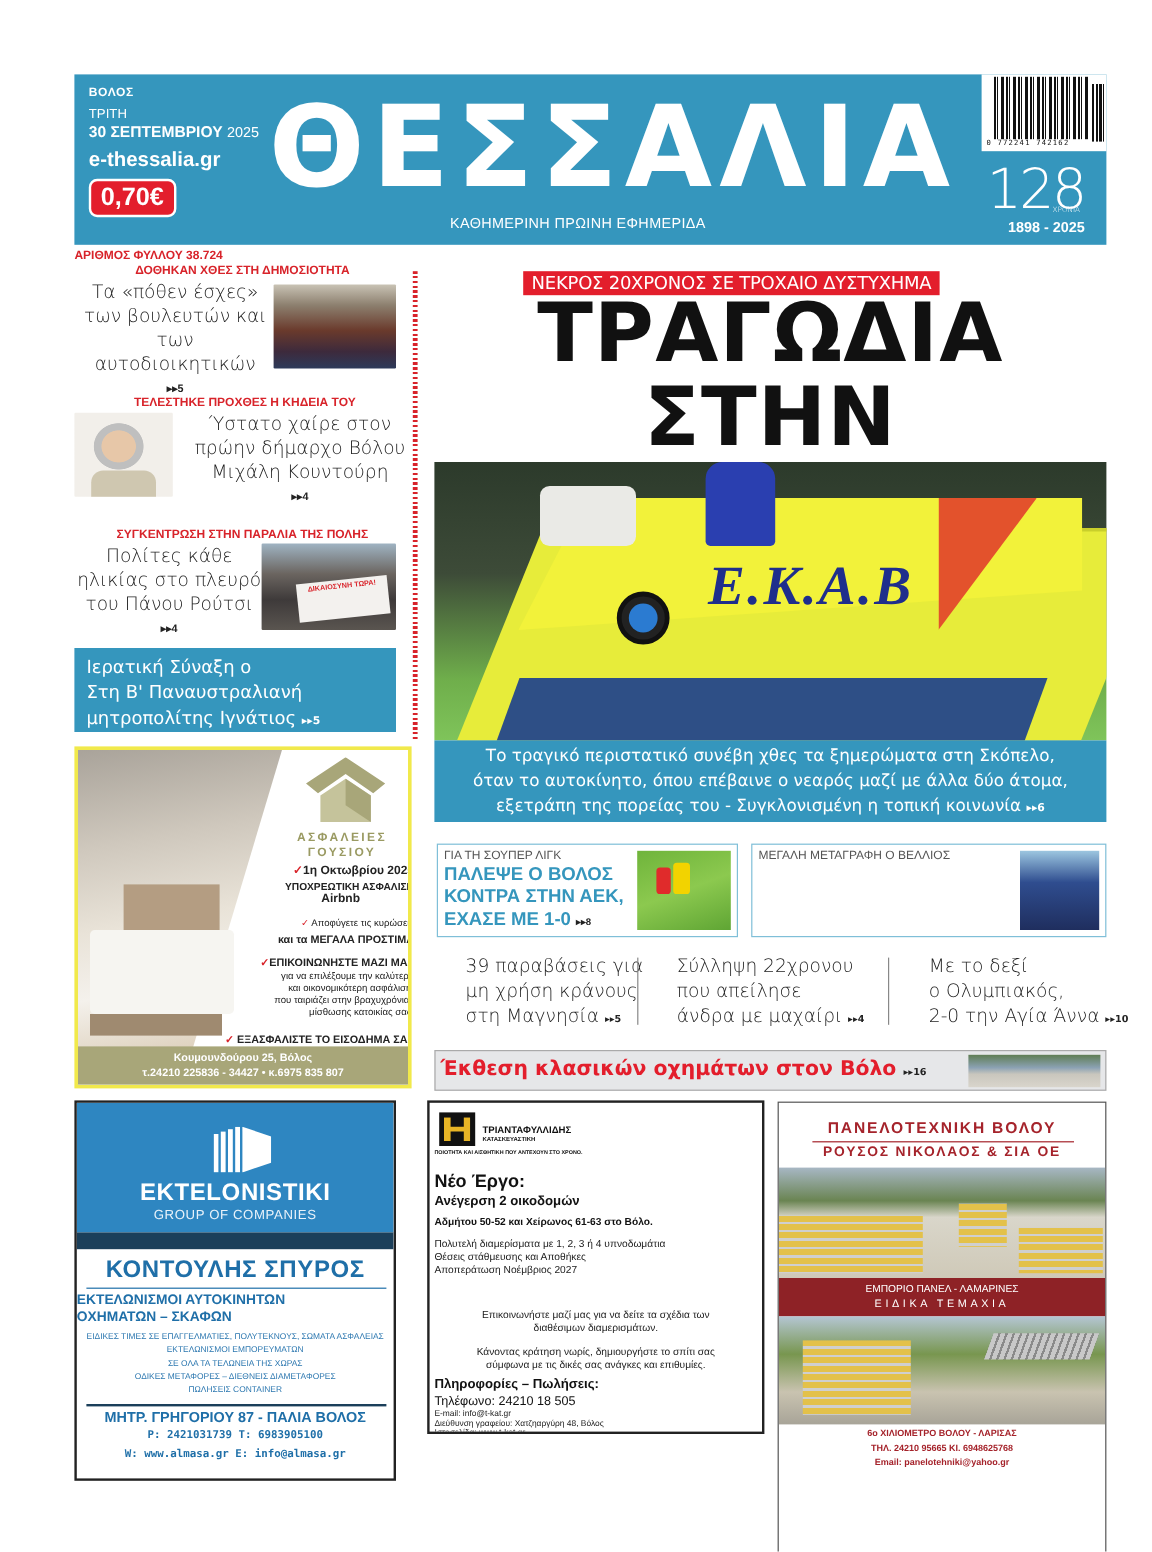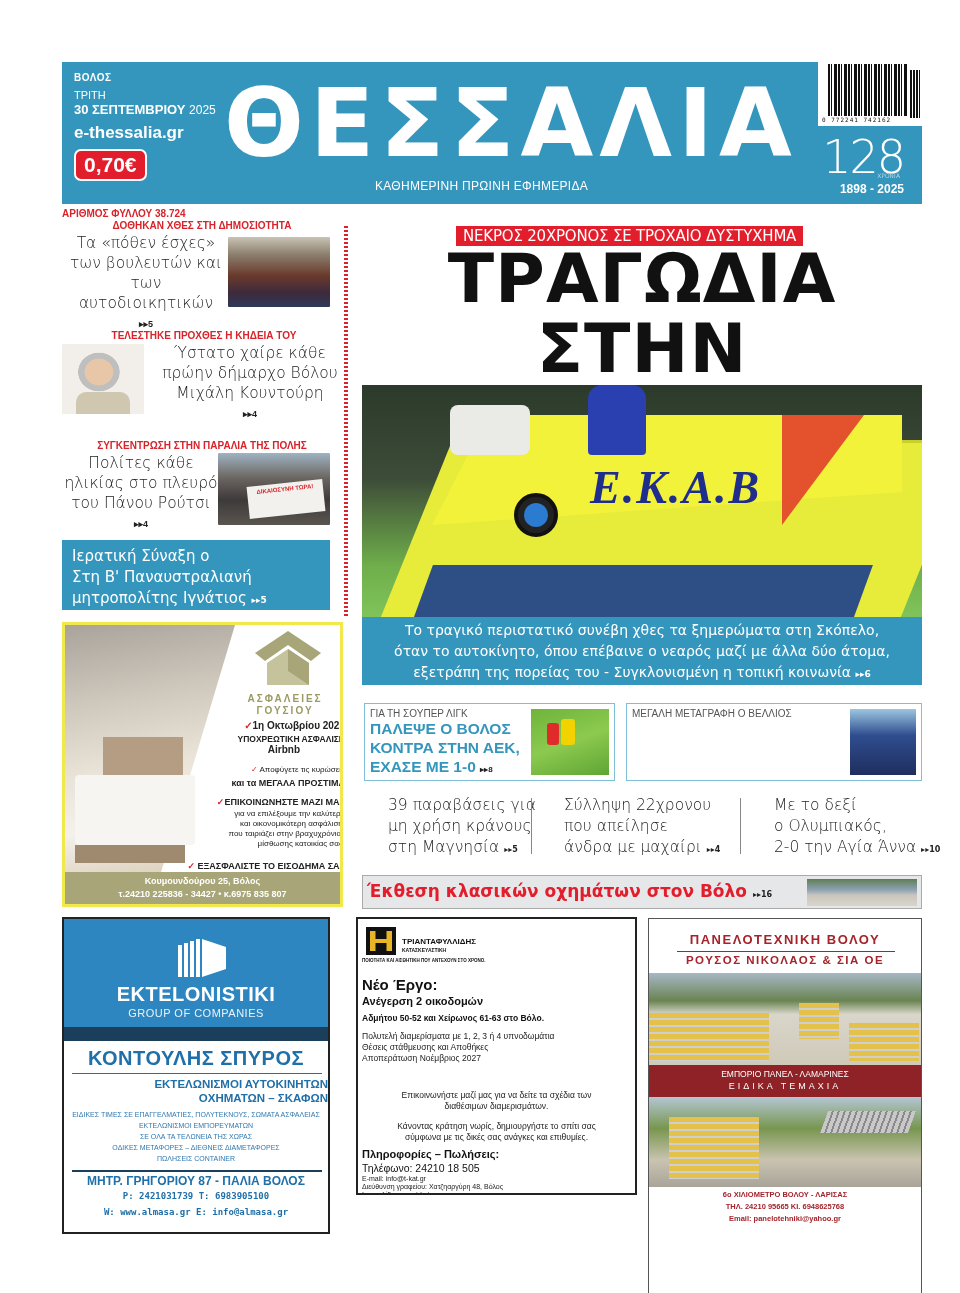--- a/index.html
+++ b/index.html
@@ -45,21 +45,21 @@
   .ad-ins .bed { position: absolute; left: 10px; top: 150px; width: 120px; height: 70px; background: #f6f5f1; border-radius: 4px; }
   .ad-ins .bedbase { position: absolute; left: 10px; top: 220px; width: 110px; height: 18px; background: #9f8a70; }
   .ad-ins .logo-house { position: absolute; left: 190px; top: 6px; width: 66px; height: 54px; }
   .ad-ins .brand { position: absolute; left: 160px; top: 68px; width: 120px; text-align: center; color: #9a9a62; font-weight: bold; font-size: 10px; letter-spacing: 2px; line-height: 12px; }
   .ad-ins .txt { position: absolute; left: 110px; width: 170px; text-align: right; font-size: 8px; color: #222; line-height: 10px; }
   .ad-ins .b { font-weight: bold; }
   .ad-ins .chk { color: #d8232a; }
   .ad-ins .foot { position: absolute; left: 0; bottom: 0; width: 100%; height: 32px; background: #a8a679; color: #fff; text-align: center; font-size: 9px; font-weight: bold; line-height: 13px; padding-top: 3px; }
 
   
-  .main-kicker { position: absolute; left: 436px; top: 226px; background: #e31e2c; color: #fff; font-size: 15px; padding: 1px 7px; font-family: "DejaVu Sans", sans-serif; letter-spacing: -.2px; margin-left: 20px; }
+  .main-kicker { position: absolute; left: 436px; top: 226px; background: #e31e2c; color: #fff; font-size: 15px; padding: 1px 7px; font-family: "DejaVu Sans", sans-serif; letter-spacing: -.2px; }
   .main-title { position: absolute; left: 362px; top: 244px; width: 560px; text-align: center; font-family: "DejaVu Sans", sans-serif; font-weight: bold; font-size: 68px; line-height: 70px; color: #111; letter-spacing: 1px; }
   .main-photo { position: absolute; left: 362px; top: 385px; width: 560px; height: 232px; overflow: hidden; background: linear-gradient(180deg, #2c3a2b 0%, #3d4b38 40%, #6fae4b 78%, #7fc45a 100%); }
   .amb-body { position: absolute; left: 50px; top: 55px; width: 520px; height: 200px; background: #e7ec3a; transform: skewX(-22deg); border-top: 3px solid #c9cf2b; }
   .amb-band { position: absolute; left: 70px; top: 30px; width: 470px; height: 110px; background: #f2f23a; clip-path: polygon(12% 0, 100% 0, 100% 70%, 0 100%); }
   .amb-red { position: absolute; left: 420px; top: 30px; width: 82px; height: 110px; background: #e3522c; clip-path: polygon(0 0, 100% 0, 0 100%); }
   .amb-text { position: absolute; left: 228px; top: 76px; color: #1f2e8c; font-weight: bold; font-style: italic; font-size: 46px; font-family: "Liberation Serif", serif; letter-spacing: 2px; }
   .amb-beacon { position: absolute; left: 226px; top: 0; width: 58px; height: 70px; background: #2a3fb0; border-radius: 14px 14px 4px 4px; }
   .amb-light { position: absolute; left: 88px; top: 20px; width: 80px; height: 50px; background: #eaeae6; border-radius: 8px; }
   .amb-star { position: absolute; left: 152px; top: 108px; width: 44px; height: 44px; border-radius: 50%; background: #222; border: 4px solid #111; }
   .amb-star span { position: absolute; left: 6px; top: 6px; width: 24px; height: 24px; border-radius: 50%; background: #2b7bd1; }
@@ -85,21 +85,21 @@
 
   
   .ad-ekt { position: absolute; left: 62px; top: 917px; width: 268px; height: 317px; border: 2px solid #222; background: #fff; overflow: hidden; }
   .ad-ekt .top { position: absolute; left: 0; top: 0; width: 100%; height: 108px; background: #2e86c1; }
   .ad-ekt .dark { position: absolute; left: 0; top: 108px; width: 100%; height: 14px; background: #1b3f5a; }
   .ad-ekt .cont { position: absolute; left: 114px; top: 20px; width: 48px; height: 38px; }
   .ad-ekt .brand { position: absolute; left: 0; top: 64px; width: 100%; text-align: center; color: #fff; font-weight: bold; font-size: 20px; letter-spacing: .5px; }
   .ad-ekt .grp { position: absolute; left: 0; top: 88px; width: 100%; text-align: center; color: #e8f2fa; font-size: 11px; letter-spacing: .5px; }
   .ad-ekt .name { position: absolute; left: 0; top: 128px; width: 100%; text-align: center; color: #1f6fa8; font-weight: bold; font-size: 20px; letter-spacing: .5px; }
   .ad-ekt .hr1 { position: absolute; left: 8px; top: 154px; width: 250px; height: 1px; background: #1f6fa8; }
-  .ad-ekt .sub { position: absolute; left: 0; top: 158px; width: 100%; text-align: right; color: #1f6fa8; font-size: 11.5px; line-height: 14px; font-weight: bold; }
+  .ad-ekt .sub { position: absolute; left: 0; top: 158px; width: 100%; text-align: left; color: #1f6fa8; font-size: 11.5px; line-height: 14px; font-weight: bold; }
   .ad-ekt .list { position: absolute; left: 0; top: 190px; width: 100%; text-align: center; color: #2d78b0; font-size: 7px; line-height: 11px; }
   .ad-ekt .hr2 { position: absolute; left: 8px; top: 251px; width: 250px; height: 2px; background: #1b3f5a; }
   .ad-ekt .addr { position: absolute; left: 0; top: 255px; width: 100%; text-align: center; color: #1f6fa8; font-weight: bold; font-size: 12px; }
   .ad-ekt .ph { position: absolute; left: 0; top: 272px; width: 100%; text-align: center; color: #1f6fa8; font-weight: bold; font-size: 9px; font-family: "DejaVu Sans Mono", monospace; }
   .ad-ekt .web { position: absolute; left: 0; top: 288px; width: 100%; text-align: center; color: #1f6fa8; font-weight: bold; font-size: 9px; font-family: "DejaVu Sans Mono", monospace; }
 
   .ad-tri { position: absolute; left: 356px; top: 917px; width: 281px; height: 278px; border: 2.5px solid #222; background: #fff; overflow: hidden; }
   .ad-tri .logo { position: absolute; left: 8px; top: 8px; width: 30px; height: 28px; background: #111; }
   .ad-tri .logo span { position: absolute; left: 4px; top: 4px; width: 22px; height: 20px; background: #e8b526; clip-path: polygon(0 0, 25% 0, 25% 40%, 75% 40%, 75% 0, 100% 0, 100% 100%, 75% 100%, 75% 60%, 25% 60%, 25% 100%, 0 100%); }
   .ad-tri .co { position: absolute; left: 44px; top: 18px; font-weight: bold; font-size: 8px; color: #111; }
@@ -159,21 +159,21 @@
     <div>των βουλευτών και</div>
     <div>των αυτοδιοικητικών</div>
   </div>
   <div class="pref">▸▸5</div>
 </article>
 <div class="photo" style="left:228px;top:237px;width:102px;height:70px;background:linear-gradient(180deg,#c9c3b5 0%,#8c7f6e 25%,#6a3a2c 55%,#3d2a3c 80%,#2d3a5a 100%);"></div>
 
 <article class="lead" style="left:160px;top:330px;width:180px;">
   <div class="kicker" style="margin-left:-96px;width:280px;">ΤΕΛΕΣΤΗΚΕ ΠΡΟΧΘΕΣ Η ΚΗΔΕΙΑ ΤΟΥ</div>
   <div class="lead-title" style="margin-top:2px;">
-    <div>Ύστατο χαίρε κάθε</div>
+    <div>Ύστατο χαίρε στον</div>
     <div>πρώην δήμαρχο Βόλου</div>
     <div>Μιχάλη Κουντούρη</div>
   </div>
   <div class="pref">▸▸4</div>
 </article>
 <div class="photo" style="left:62px;top:344px;width:82px;height:70px;background:radial-gradient(ellipse at 45% 40%,#e7c7a8 0 22%,#bfbfbf 23% 32%,#f2efea 33%);">
   <div style="position:absolute;left:14px;top:48px;width:54px;height:22px;background:#cfc7b0;border-radius:10px 10px 0 0;"></div>
 </div>
 
 <article class="lead" style="left:62px;top:440px;width:158px;">

